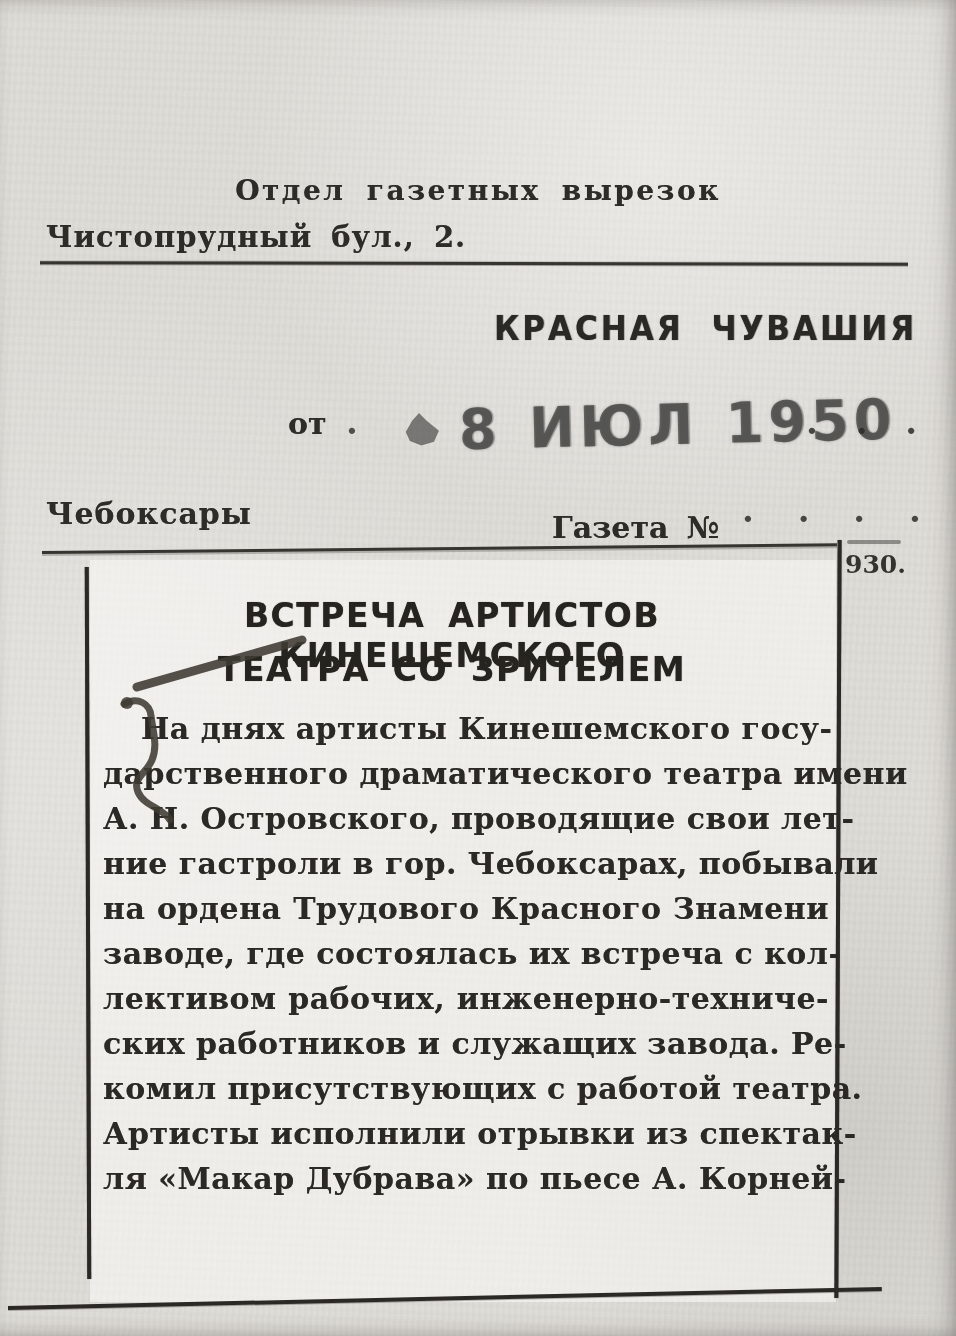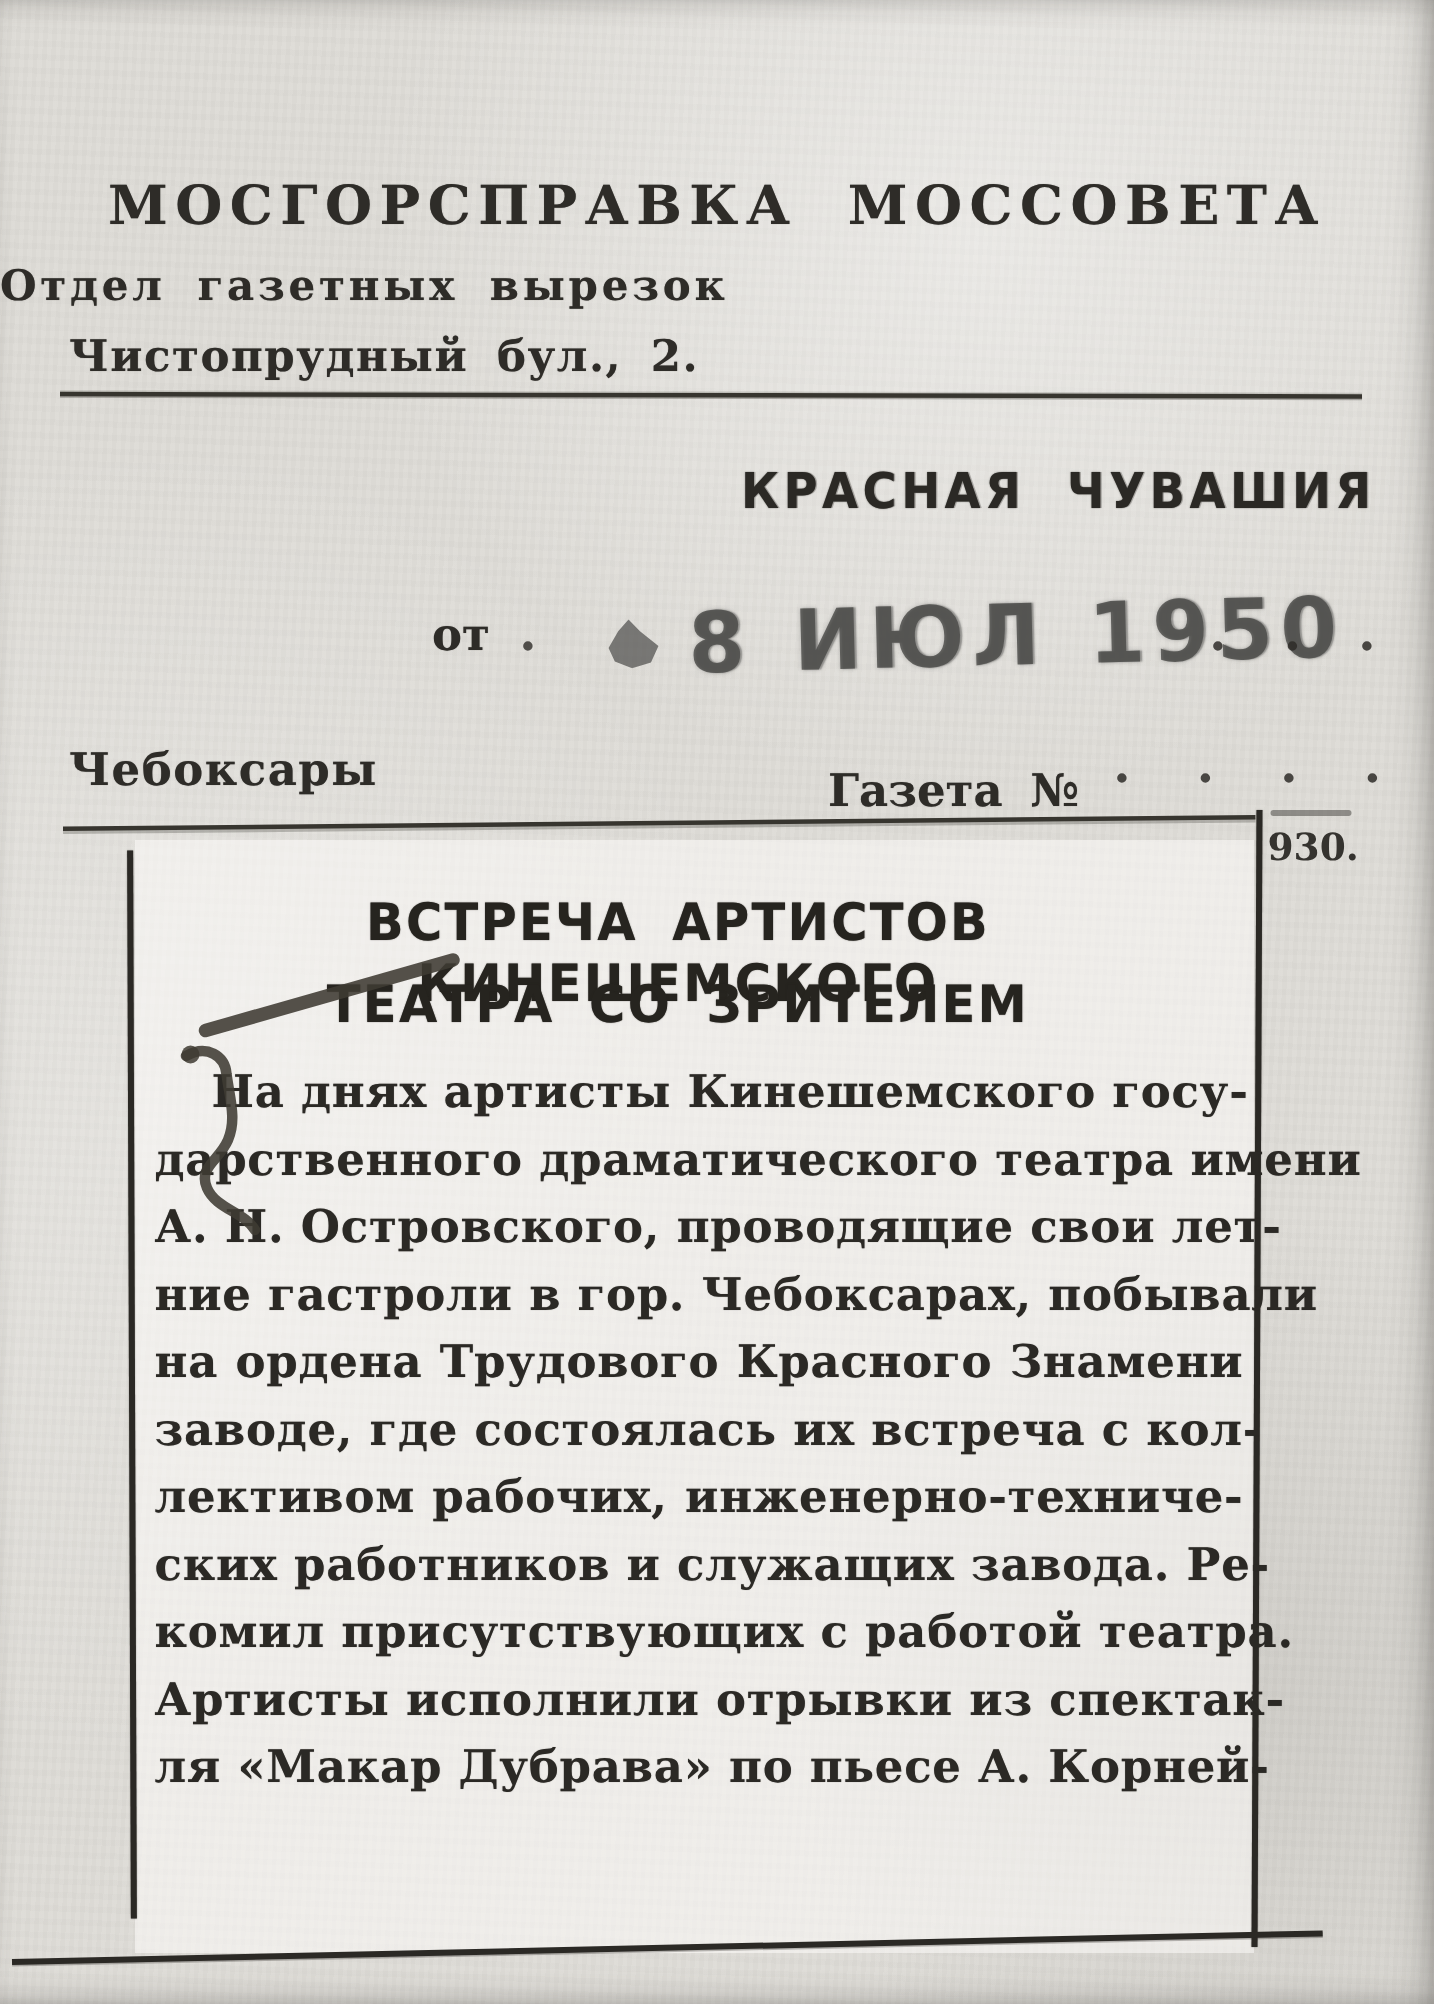--- a/index.html
+++ b/index.html
@@ -22,21 +22,21 @@
   }
   .abs{position:absolute;}
   .serif{font-family:"DejaVu Serif", serif;}
   .ink{color:#2e2c28; text-shadow:0 0 .6px rgba(46,44,40,.55);}
 
   .org-title{
     left:0; right:0; top:116; text-align:center;
     font-size:36px; font-weight:bold; letter-spacing:5px; word-spacing:16px;
   }
   .department{
-    left:0; right:0; top:174px; 
+    left:0; right:0; top:174px; text-align:center;
     font-size:28px; font-weight:bold; letter-spacing:2.5px; word-spacing:9px;
   }
   .address{left:46px; top:220px; font-size:29px; font-weight:bold; letter-spacing:1px; word-spacing:8px;}
   .phone{right:52px; top:216px; font-size:30px; font-weight:bold; letter-spacing:1.5px; word-spacing:10px;}
 
   .rule{background:#37352f; height:3px;}
   .rule-top{left:40px; top:262px; width:868px; transform:rotate(.1deg);
     box-shadow:0 1px 0 rgba(55,53,47,.35), 0 -1px 0 rgba(55,53,47,.18);}
   .rule-mid{left:42px; top:551px; width:795px; transform:rotate(-.55deg); transform-origin:left center;
     box-shadow:0 2px 0 rgba(55,53,47,.28);}
@@ -113,21 +113,20 @@
   .body-line.indent{padding-left:38px; width:688px;}
   .body-line.last{text-align-last:left;}
 
   .pen{position:absolute; left:0; top:0; pointer-events:none;}
 </style>
 </head>
 <body>
 
 <div class="page">
 
-  <div class="abs org-title serif ink" style="top:116px;">МОСГОРСПРАВКА МОССОВЕТА</div>
   <div class="abs department serif ink">Отдел газетных вырезок</div>
   <div class="abs address serif ink">Чистопрудный бул., 2.</div>
   <div class="abs rule rule-top"></div>
 
   <div class="abs newspaper">КРАСНАЯ ЧУВАШИЯ</div>
 
   <div class="abs date-prefix serif ink">от</div>
   <div class="abs dot-b serif">.</div>
   <div class="abs stamp-blob"></div>
   <div class="abs date-stamp">8 ИЮЛ 1950</div>

